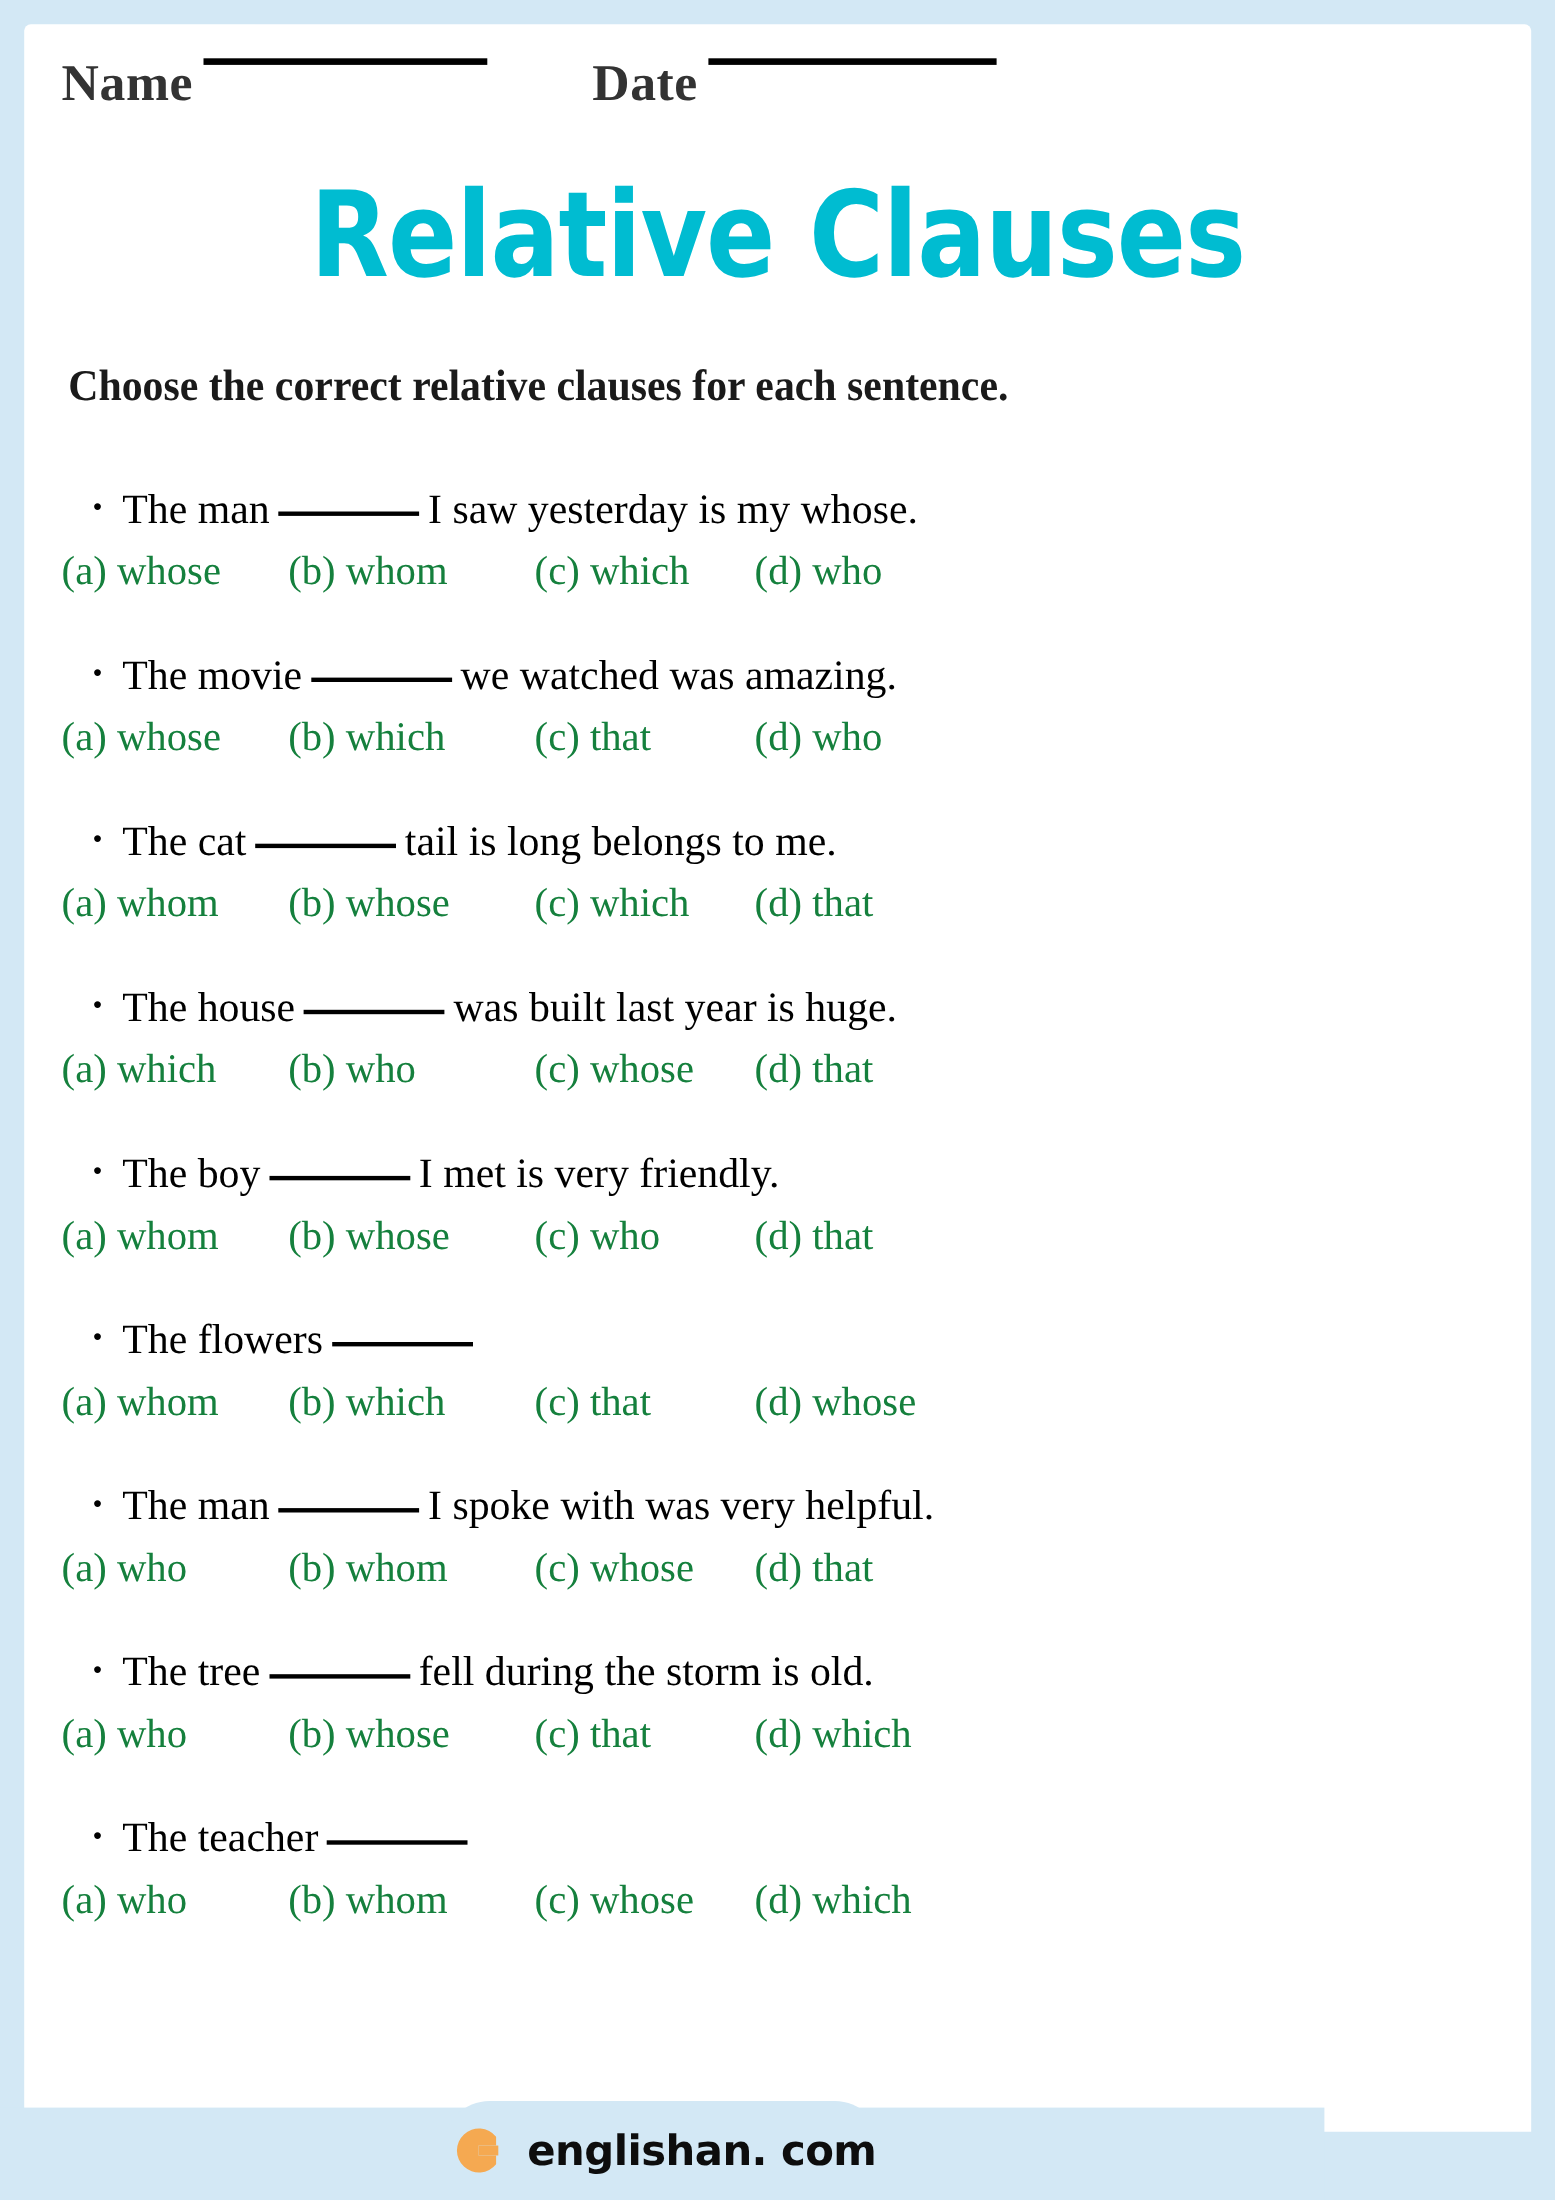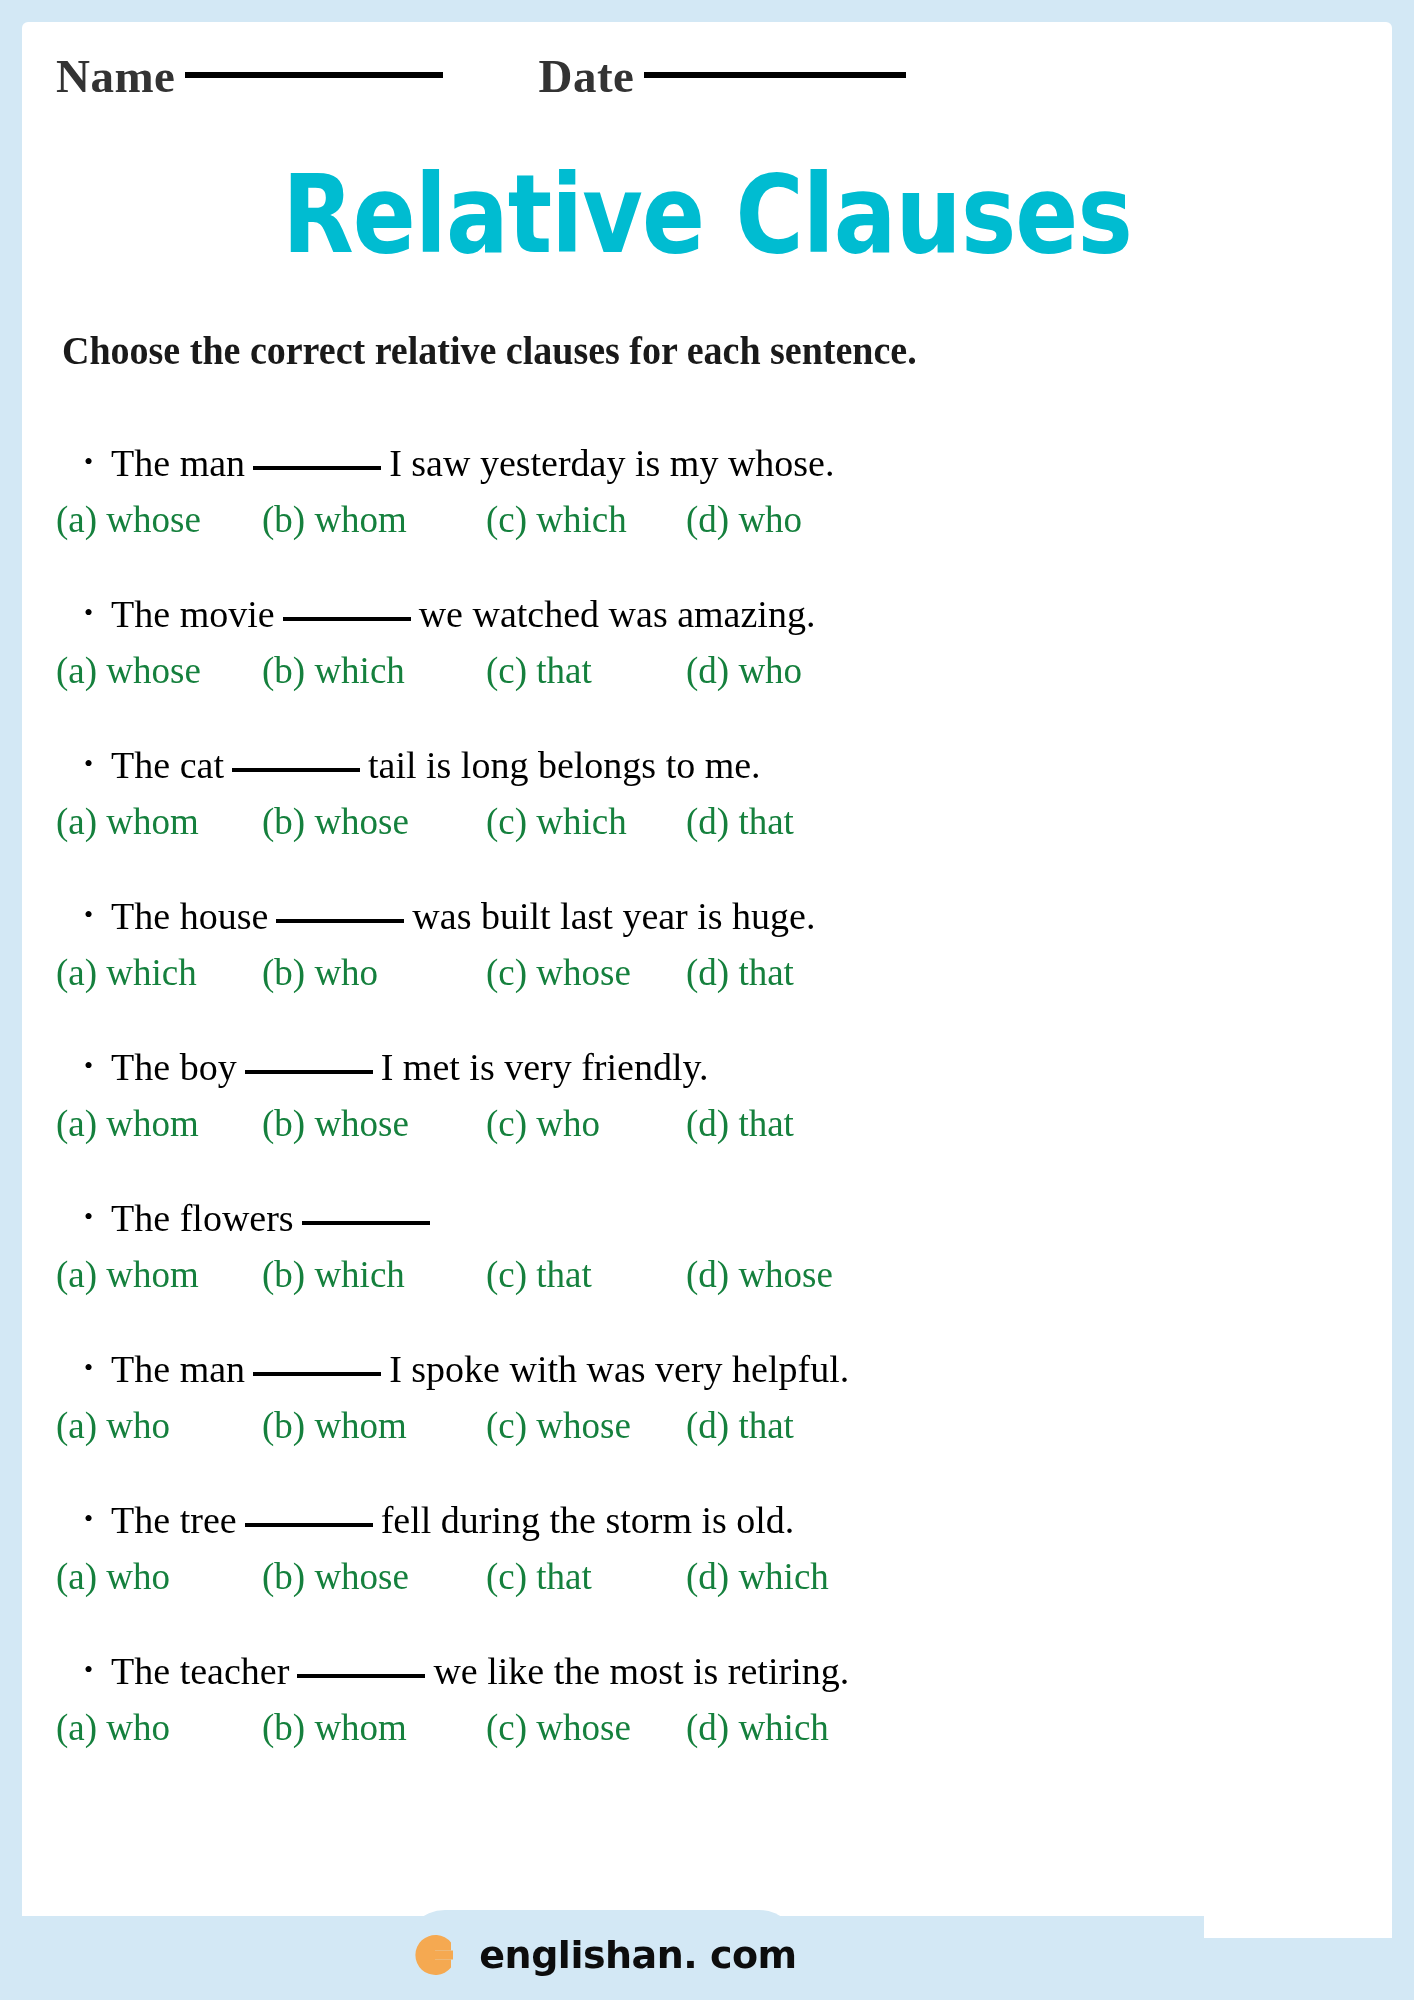--- a/index.html
+++ b/index.html
@@ -37,21 +37,21 @@
 
   
   .header-row {
     display: flex;
     align-items: flex-end;
     padding-top: 28px;
     height: 78px;
   }
   .field-group {
     display: flex;
-    align-items: center;
+    align-items: flex-start;
   }
   .field-group.name-group { flex: 0 0 auto; }
   .field-group.date-group { margin-left: 95px; flex: 1 1 auto; }
 
   .field-label {
     font-family: "Liberation Serif", serif;
     font-weight: bold;
     font-size: 47px;
     color: #333333;
     letter-spacing: 0.5px;
@@ -324,21 +324,20 @@
           <span class="option-item col-c">(c) that</span>
           <span class="option-item col-d">(d) which</span>
         </div>
       </div>
 
       <div class="question-block">
         <div class="question-line">
           <span class="q-bullet">•</span>
           <span class="q-text">The teacher</span>
           <span class="q-blank"></span>
-          <span class="q-text">we like the most is retiring.</span>
         </div>
         <div class="options-row">
           <span class="option-item col-a">(a) who</span>
           <span class="option-item col-b">(b) whom</span>
           <span class="option-item col-c">(c) whose</span>
           <span class="option-item col-d">(d) which</span>
         </div>
       </div>
 
     </div>

